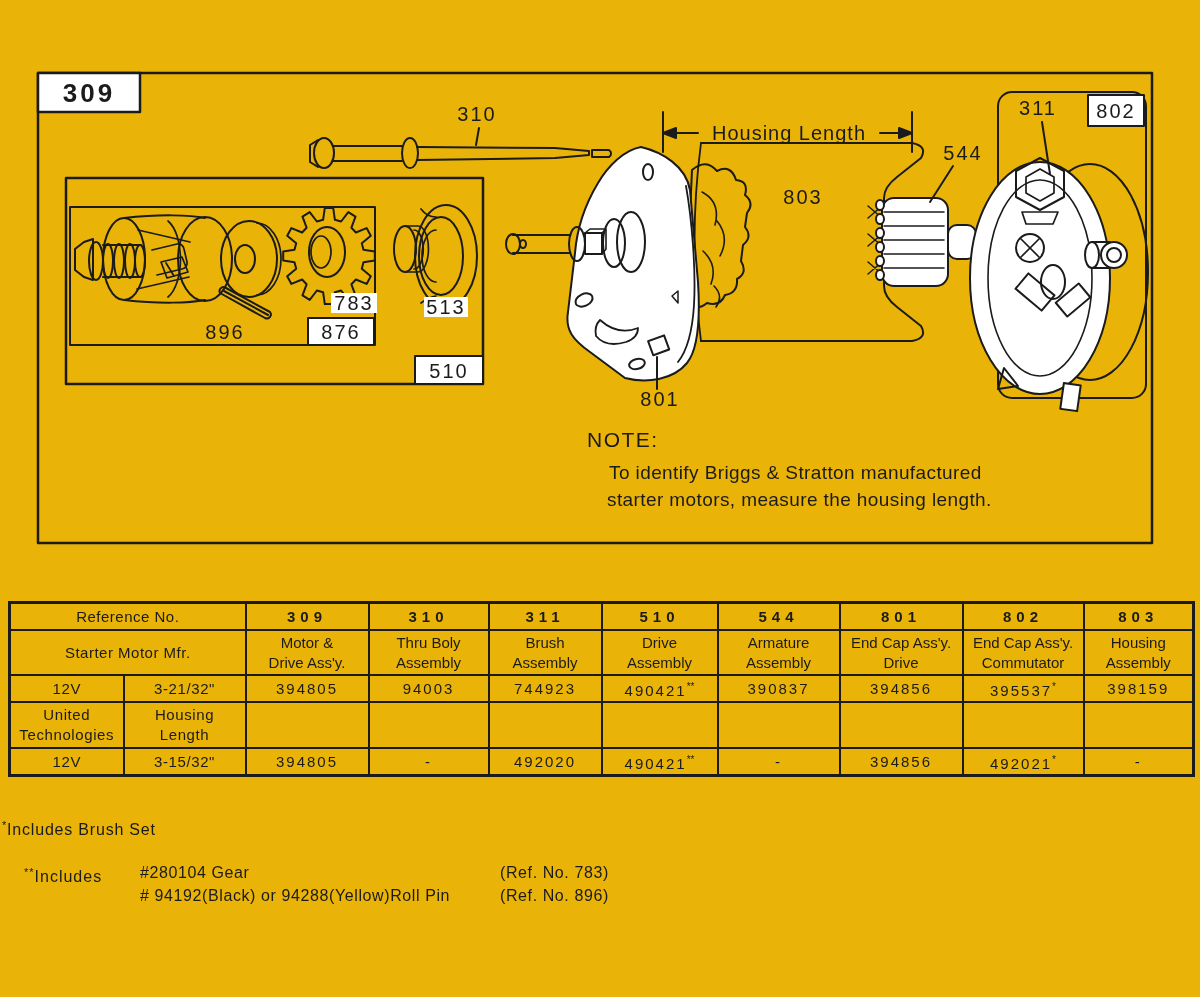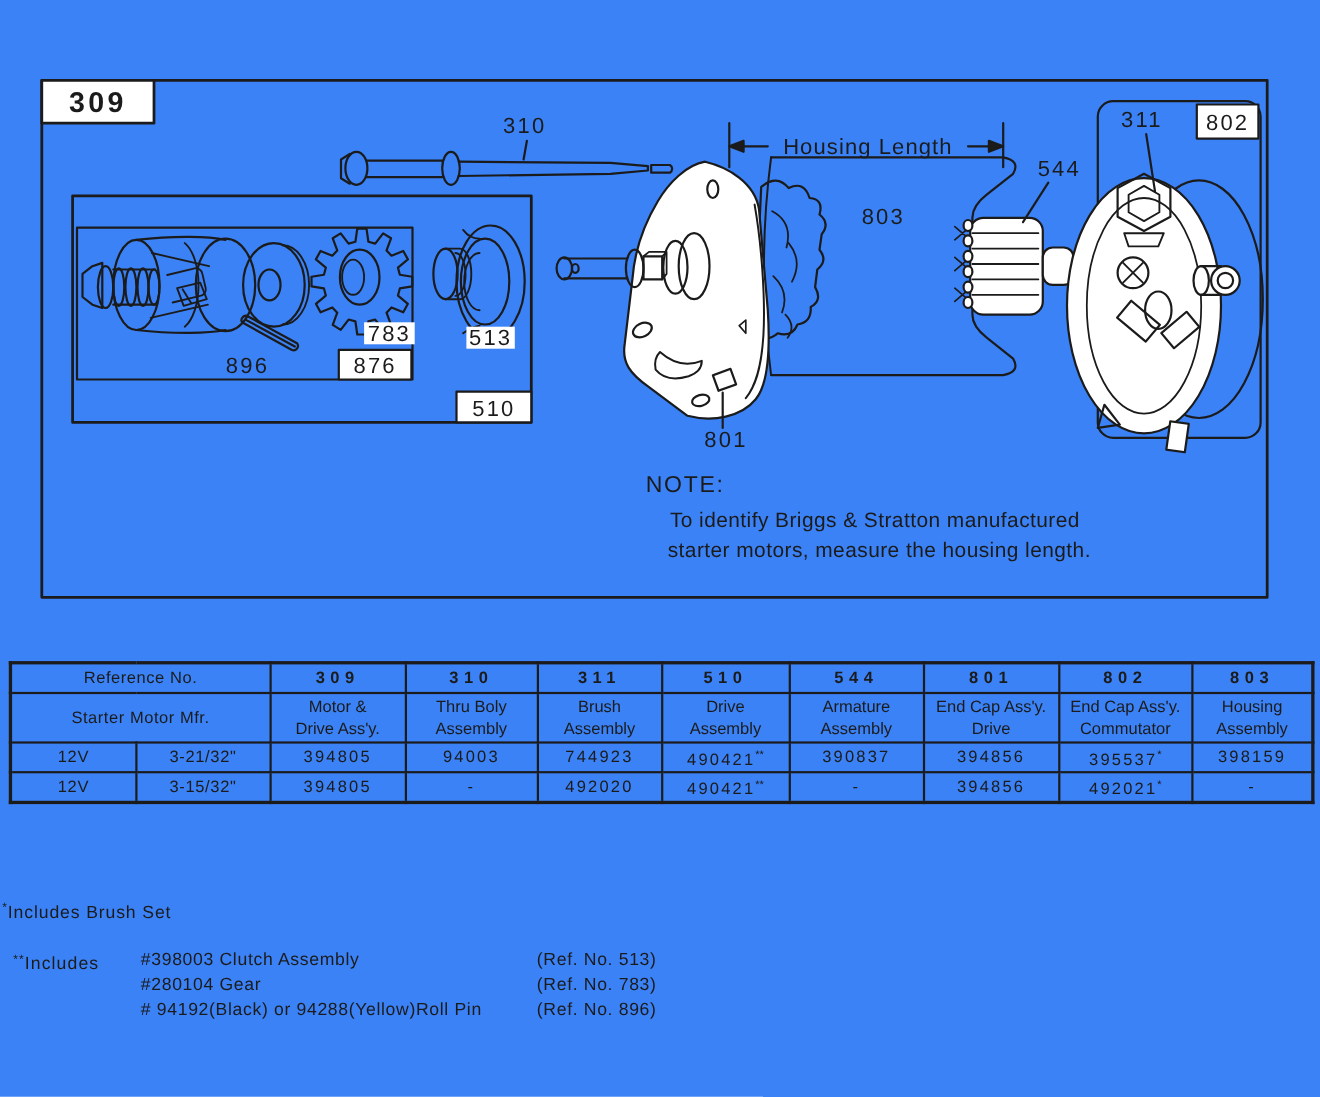--- a/index.html
+++ b/index.html
@@ -1,18 +1,18 @@
 <!DOCTYPE html>
 <html><head>
 <meta charset="utf-8">
 <style>
   html,body{margin:0;padding:0;background:#fff;}
   body{width:1200px;height:997px;position:relative;overflow:hidden;
        font-family:"Liberation Sans", sans-serif;color:#1b1b1b;}
-  .page{position:absolute;inset:0;background:#3b82f6;}
+  .page{position:absolute;inset:0;background:#eab308;}
 
   
   #diagram{position:absolute;left:0;top:0;}
   #diagram text{font-family:"Liberation Sans", sans-serif;fill:#1b1b1b;}
   .lbl{font-size:20px;letter-spacing:2px;}
   .lbl-big{font-size:26px;font-weight:600;letter-spacing:3px;}
   .dim-text{font-size:20px;letter-spacing:1px;}
   .note-title{font-size:21px;letter-spacing:1.5px;}
   .note-line{font-size:19px;letter-spacing:0.4px;}
 
@@ -31,21 +31,21 @@
   td.c-reflabel{font-size:16px;letter-spacing:0.5px;}
   td.c-refnum{font-size:16px;font-weight:700;letter-spacing:5px;}
   td.c-mfrlabel{vertical-align:bottom;padding-bottom:3px;font-size:16px;letter-spacing:0.5px;}
   td.c-name{font-size:15px;}
   td.c-mfr,td.c-len{font-size:15px;letter-spacing:0.6px;}
   td.c-val{font-size:15.5px;letter-spacing:2px;}
 
   
   #fn-brush{position:absolute;left:2px;top:819px;font-size:16px;letter-spacing:0.8px;}
   #fn-brush sup,.fn-label sup{font-size:11px;}
-  #fn-includes{position:absolute;left:12px;top:864px;width:640px;font-size:16px;}
+  #fn-includes{position:absolute;left:24px;top:864px;width:640px;font-size:16px;}
   .fn-label{position:absolute;left:0;top:2px;letter-spacing:1px;}
   .fn-row{position:relative;height:23px;}
   .fn-part{position:absolute;left:116px;letter-spacing:0.6px;white-space:nowrap;}
   .fn-ref{position:absolute;left:476px;letter-spacing:0.6px;white-space:nowrap;}
 </style>
 </head>
 <body>
 
 <div class="page">
 
@@ -256,20 +256,32 @@
           <td class="c-len">3-21/32"</td>
           <td class="c-val">394805</td>
           <td class="c-val">94003</td>
           <td class="c-val">744923</td>
           <td class="c-val">490421<sup>**</sup></td>
           <td class="c-val">390837</td>
           <td class="c-val">394856</td>
           <td class="c-val">395537<sup>*</sup></td>
           <td class="c-val">398159</td>
         </tr>
+        <tr class="tall">
+          <td class="c-mfr">United<br>Technologies</td>
+          <td class="c-len">Housing<br>Length</td>
+          <td class="c-val">&nbsp;</td>
+          <td class="c-val">&nbsp;</td>
+          <td class="c-val">&nbsp;</td>
+          <td class="c-val">&nbsp;</td>
+          <td class="c-val">&nbsp;</td>
+          <td class="c-val">&nbsp;</td>
+          <td class="c-val">&nbsp;</td>
+          <td class="c-val">&nbsp;</td>
+        </tr>
         <tr class="short">
           <td class="c-mfr">12V</td>
           <td class="c-len">3-15/32"</td>
           <td class="c-val">394805</td>
           <td class="c-val">-</td>
           <td class="c-val">492020</td>
           <td class="c-val">490421<sup>**</sup></td>
           <td class="c-val">-</td>
           <td class="c-val">394856</td>
           <td class="c-val">492021<sup>*</sup></td>
@@ -277,24 +289,20 @@
         </tr>
       </tbody>
   </table>
 
   <div id="fn-brush"><sup>*</sup><span>Includes Brush Set</span></div>
 
   <div id="fn-includes">
     <div class="fn-label"><sup>**</sup><span>Includes</span></div>
     <div id="fn-items">
         <div class="fn-row">
-          <span class="fn-part">#398003  Clutch  Assembly</span>
-          <span class="fn-ref">(Ref. No. 513)</span>
-        </div>
-        <div class="fn-row">
           <span class="fn-part">#280104  Gear</span>
           <span class="fn-ref">(Ref. No. 783)</span>
         </div>
         <div class="fn-row">
           <span class="fn-part">#  94192(Black)  or  94288(Yellow)Roll  Pin</span>
           <span class="fn-ref">(Ref. No. 896)</span>
         </div>
       </div>
   </div>
 

